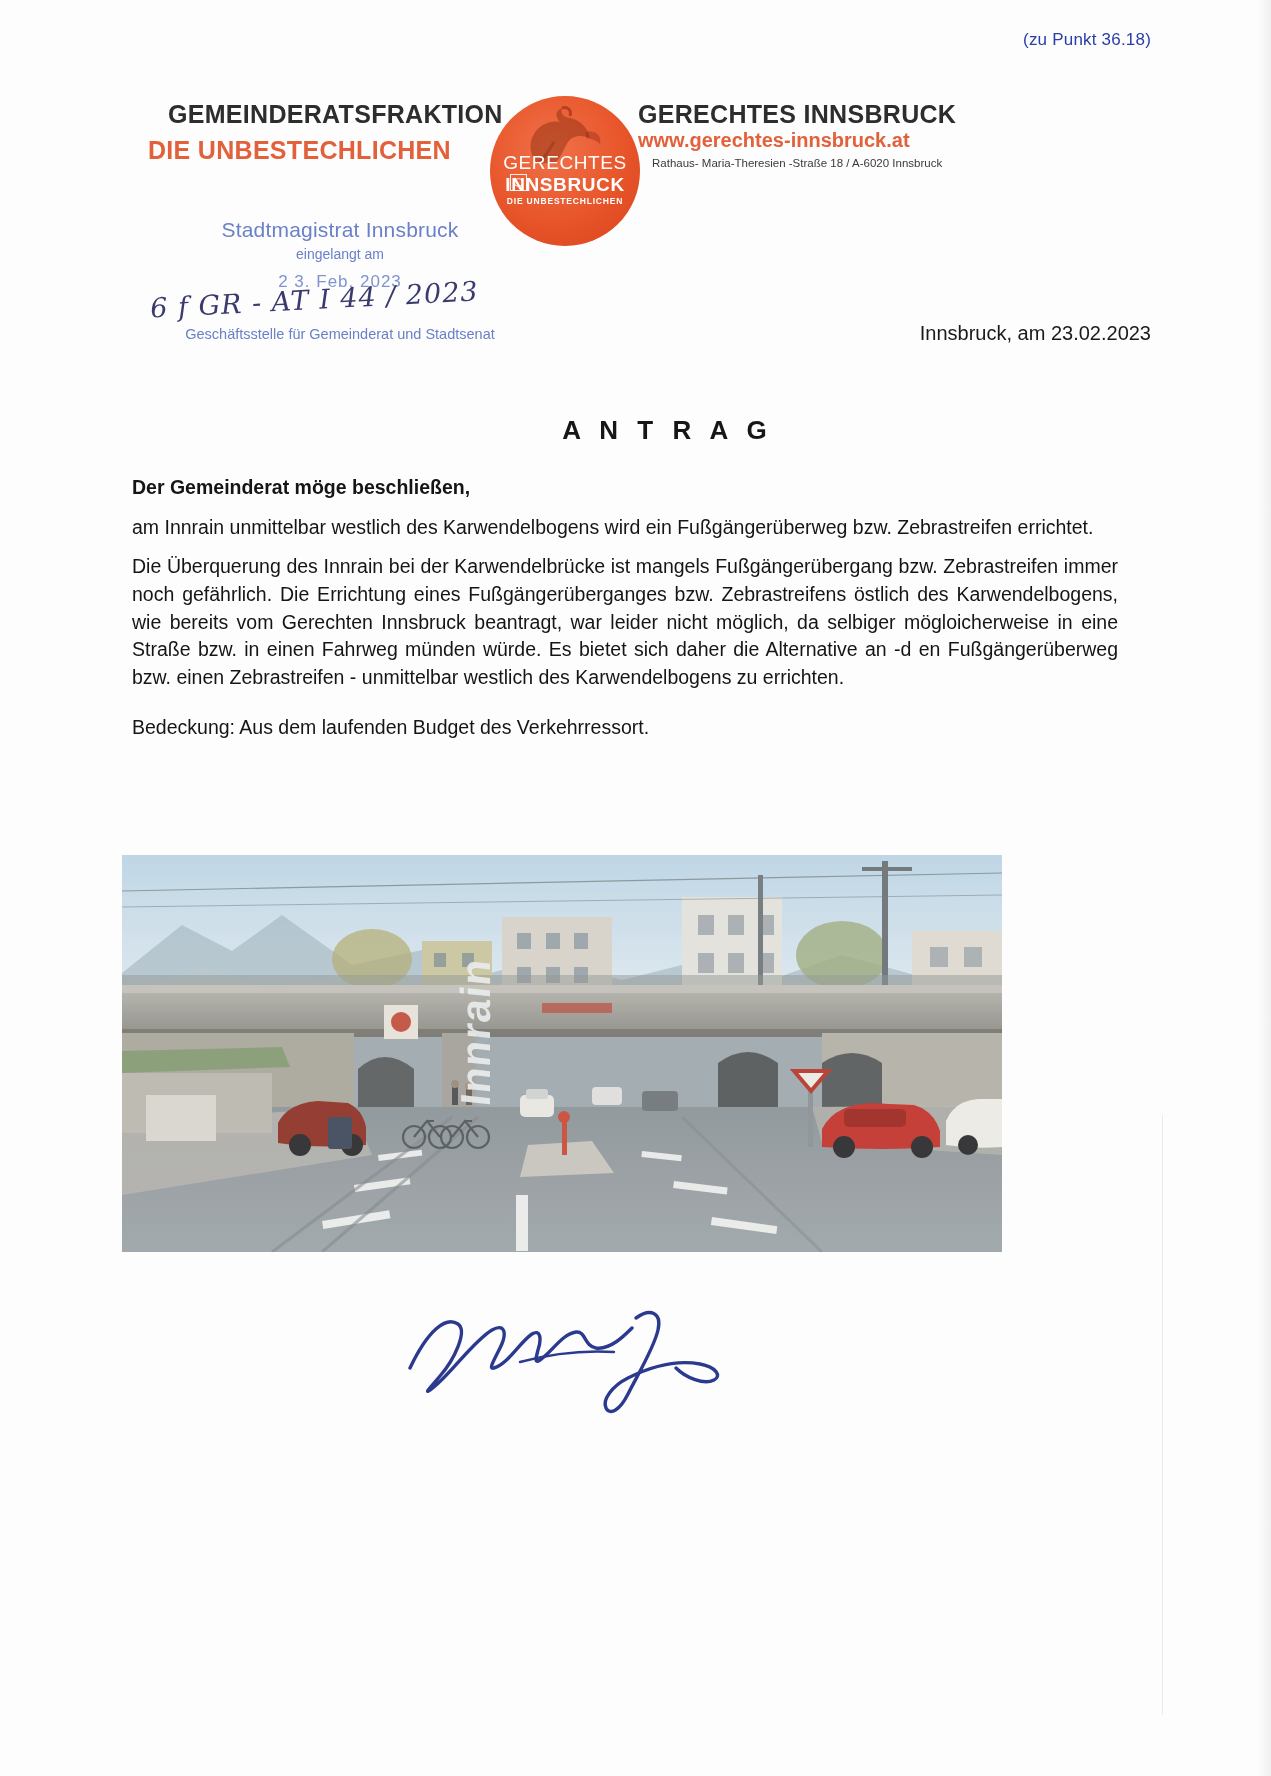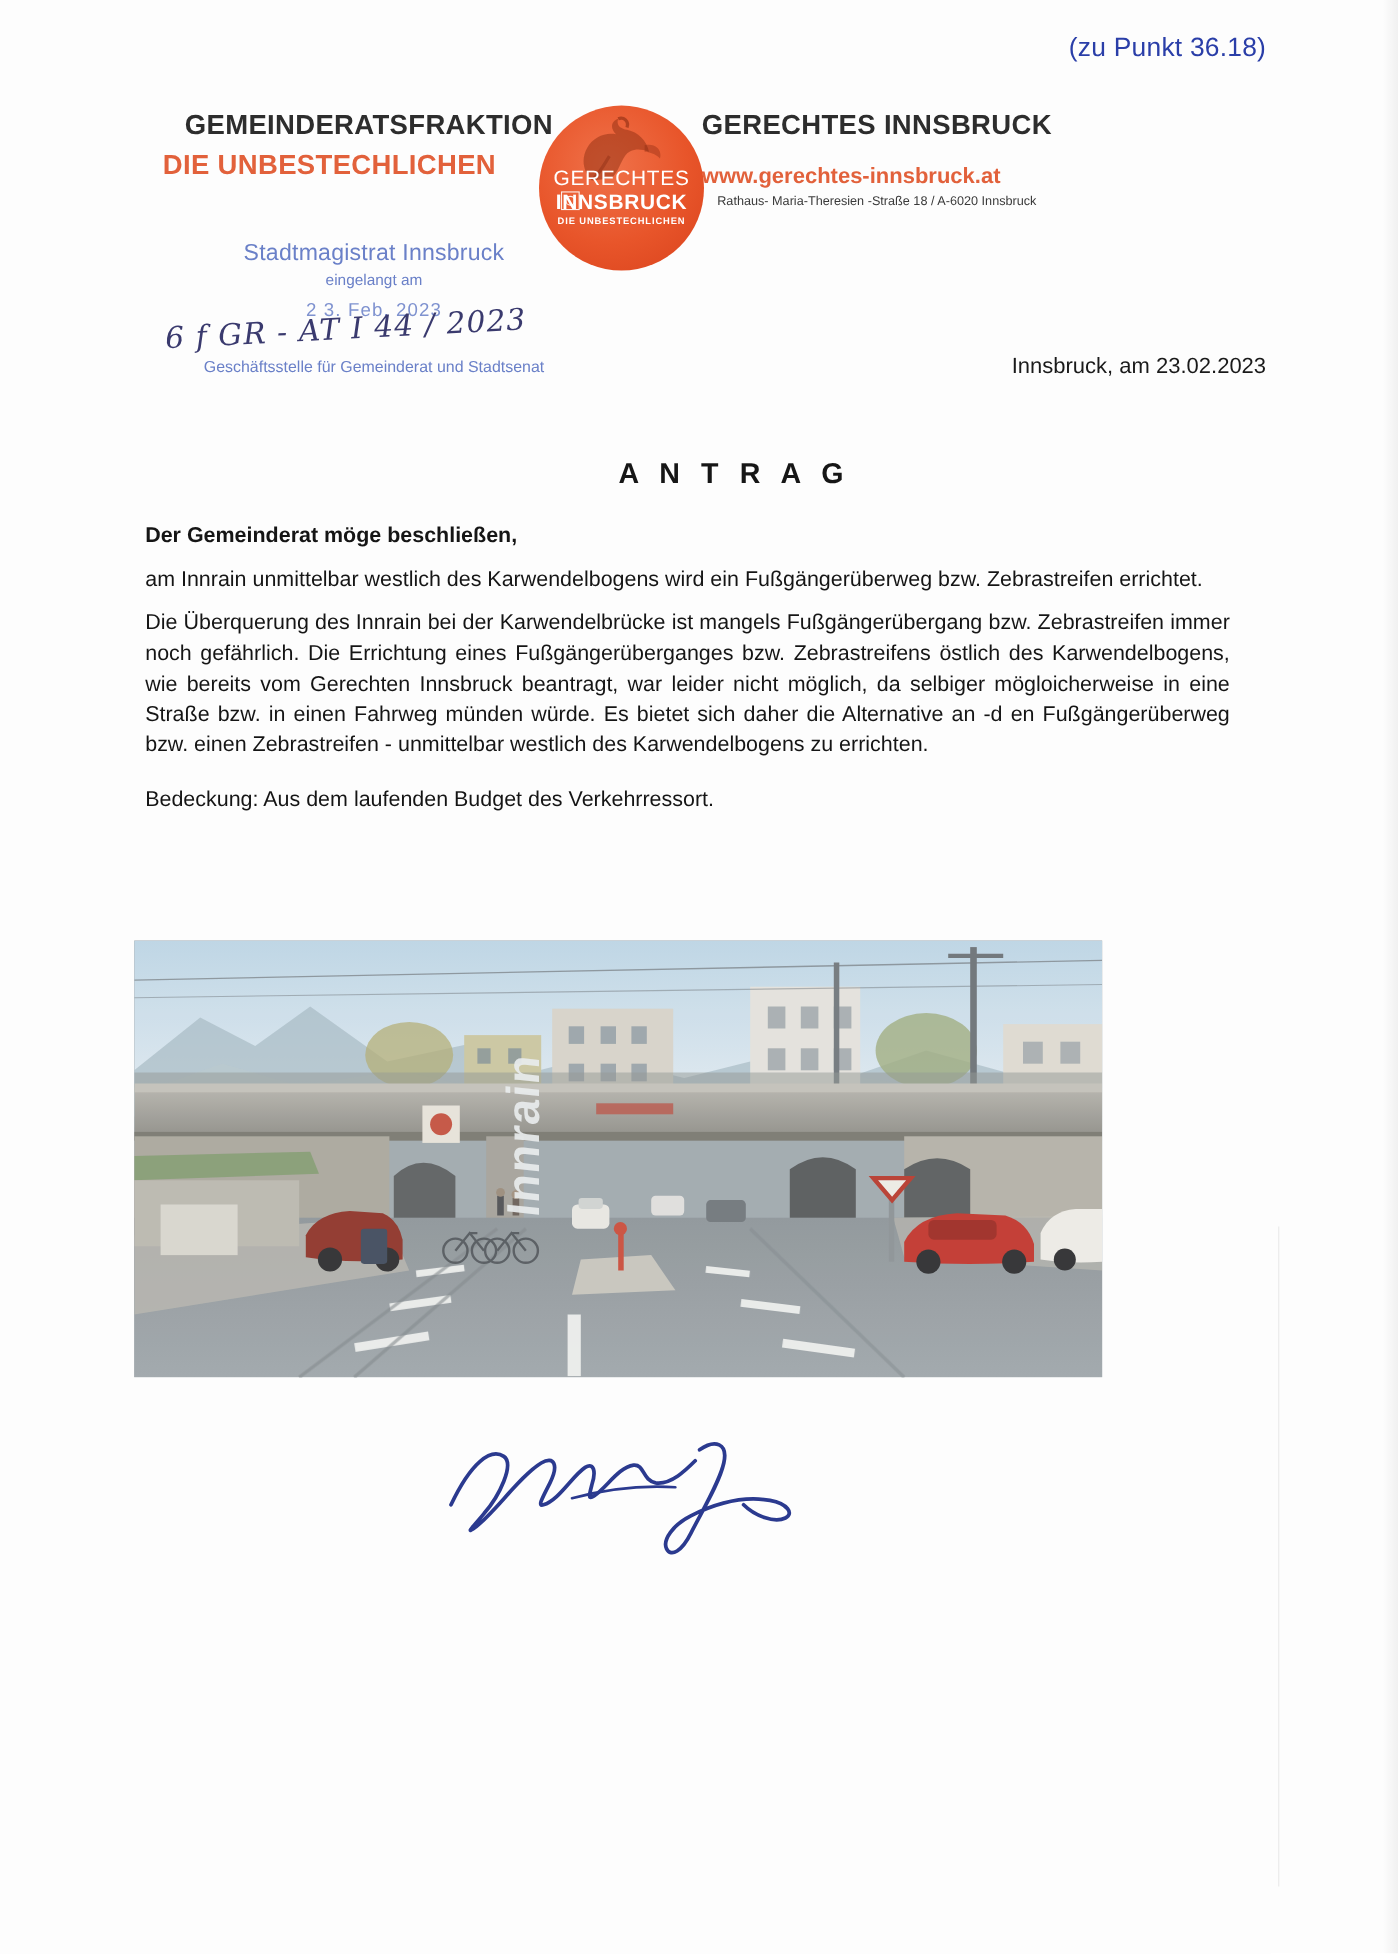--- a/index.html
+++ b/index.html
@@ -20,21 +20,21 @@
     position: absolute;
     inset: 0;
     background: #fdfdfd;
   }
 
   
   .punkt-ref {
     position: absolute;
     top: 30px;
     right: 120px;
-    font-size: 24px;
+    font-size: 17px;
     color: #2a3ea8;
     letter-spacing: 0.2px;
   }
 
   
   .header {
     position: absolute;
     top: 100px;
     left: 0;
     width: 100%;
@@ -73,21 +73,21 @@
     font-size: 25px;
     font-weight: bold;
     color: #2d2d2d;
     letter-spacing: 0.3px;
     white-space: nowrap;
   }
   .brand-url {
     font-size: 20px;
     font-weight: bold;
     color: #e2613b;
-    margin-top: 20px;
+    margin-top: 0;
     white-space: nowrap;
   }
   .brand-address {
     font-size: 11.5px;
     color: #3a3a3a;
     margin-top: 5px;
     text-align: center;
     white-space: nowrap;
   }
 

